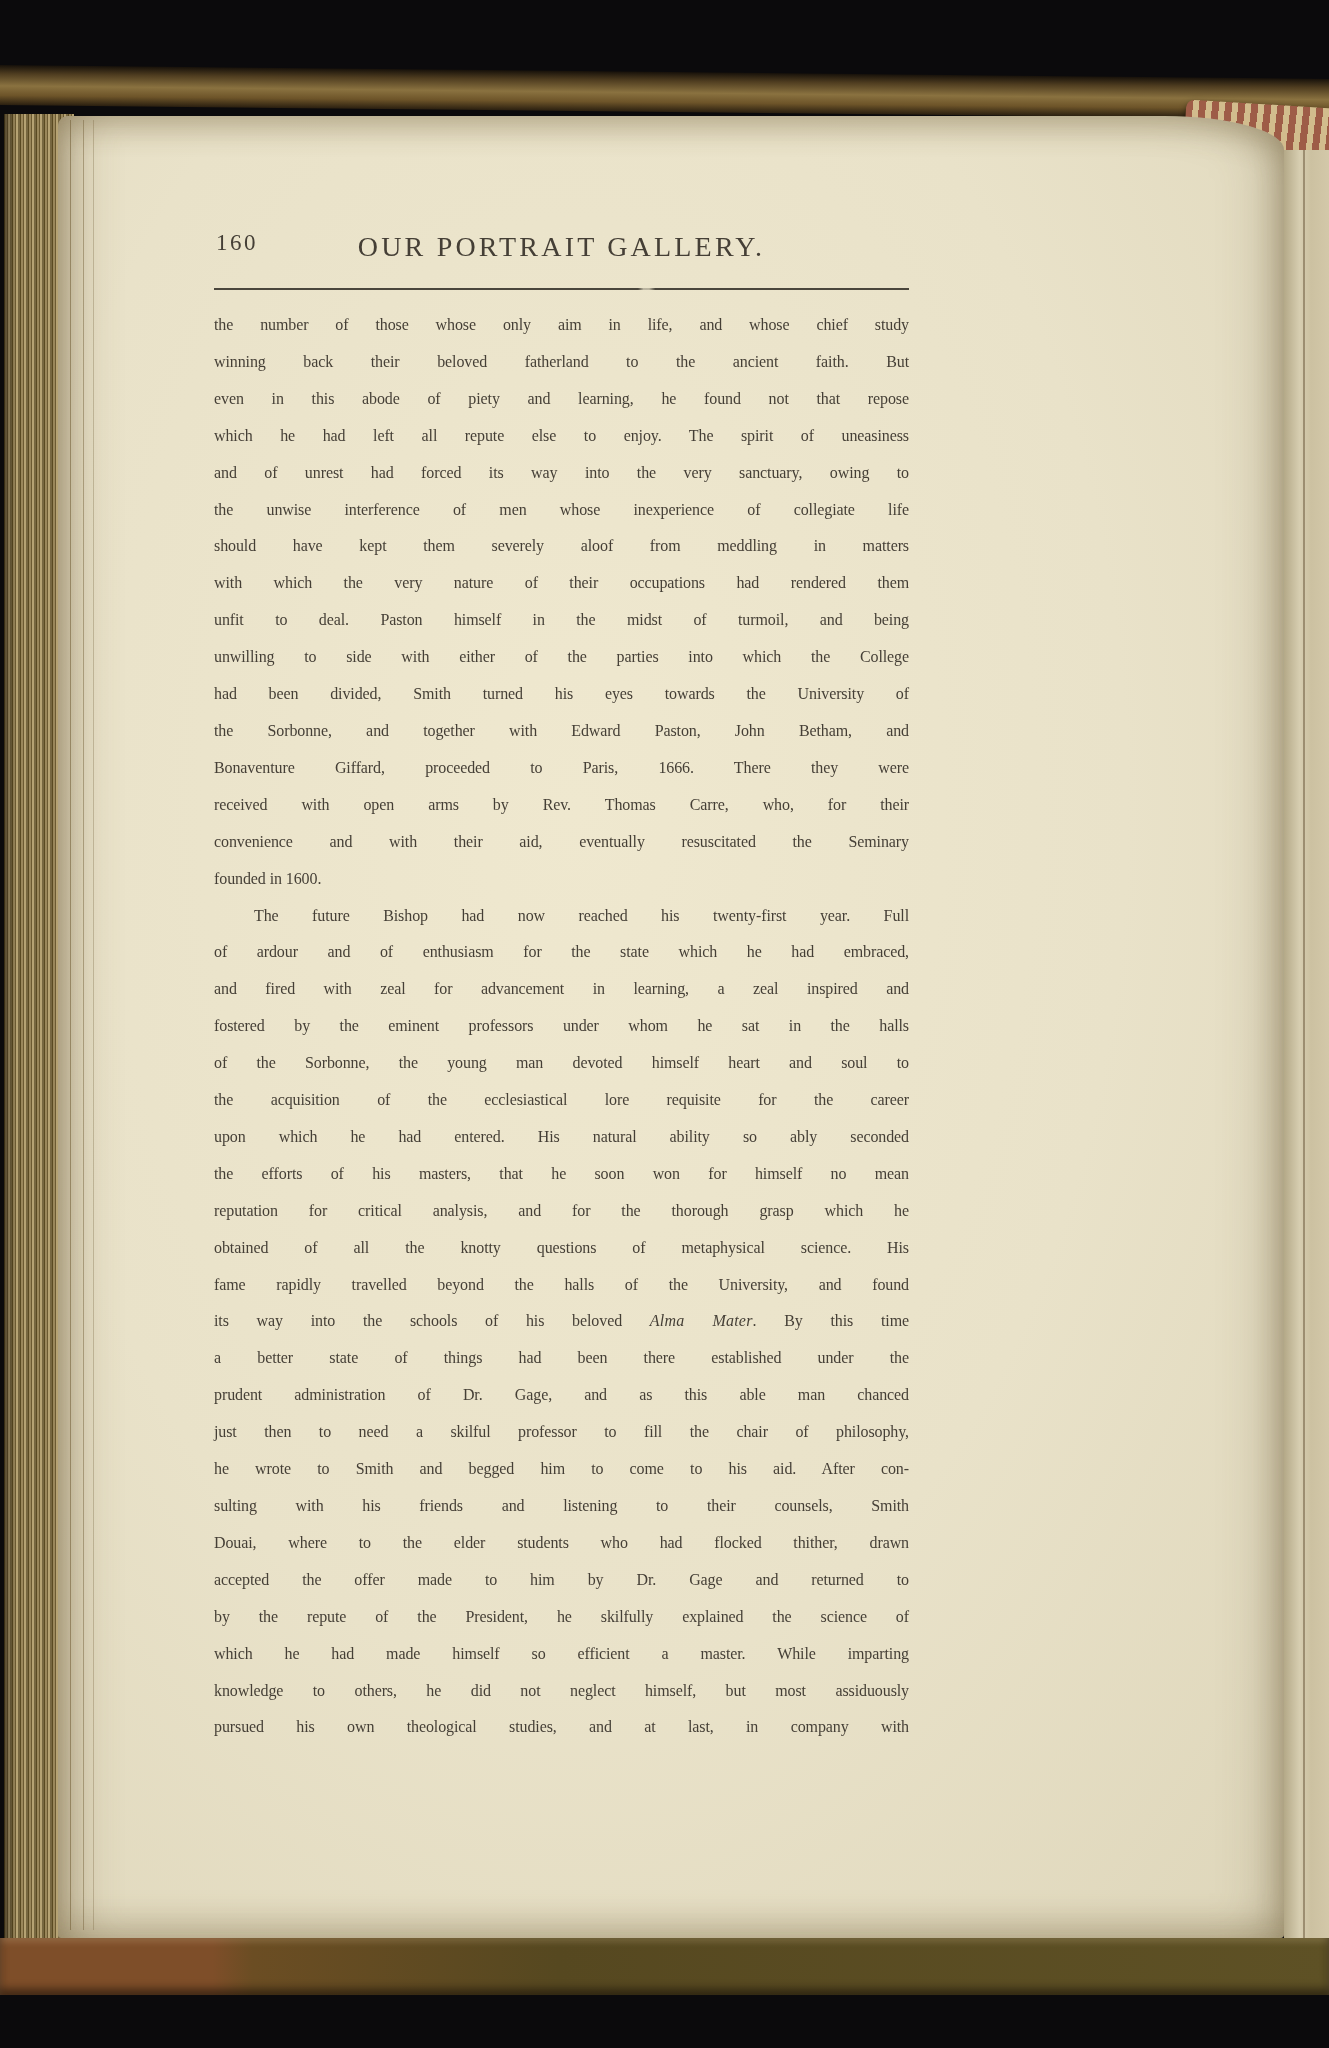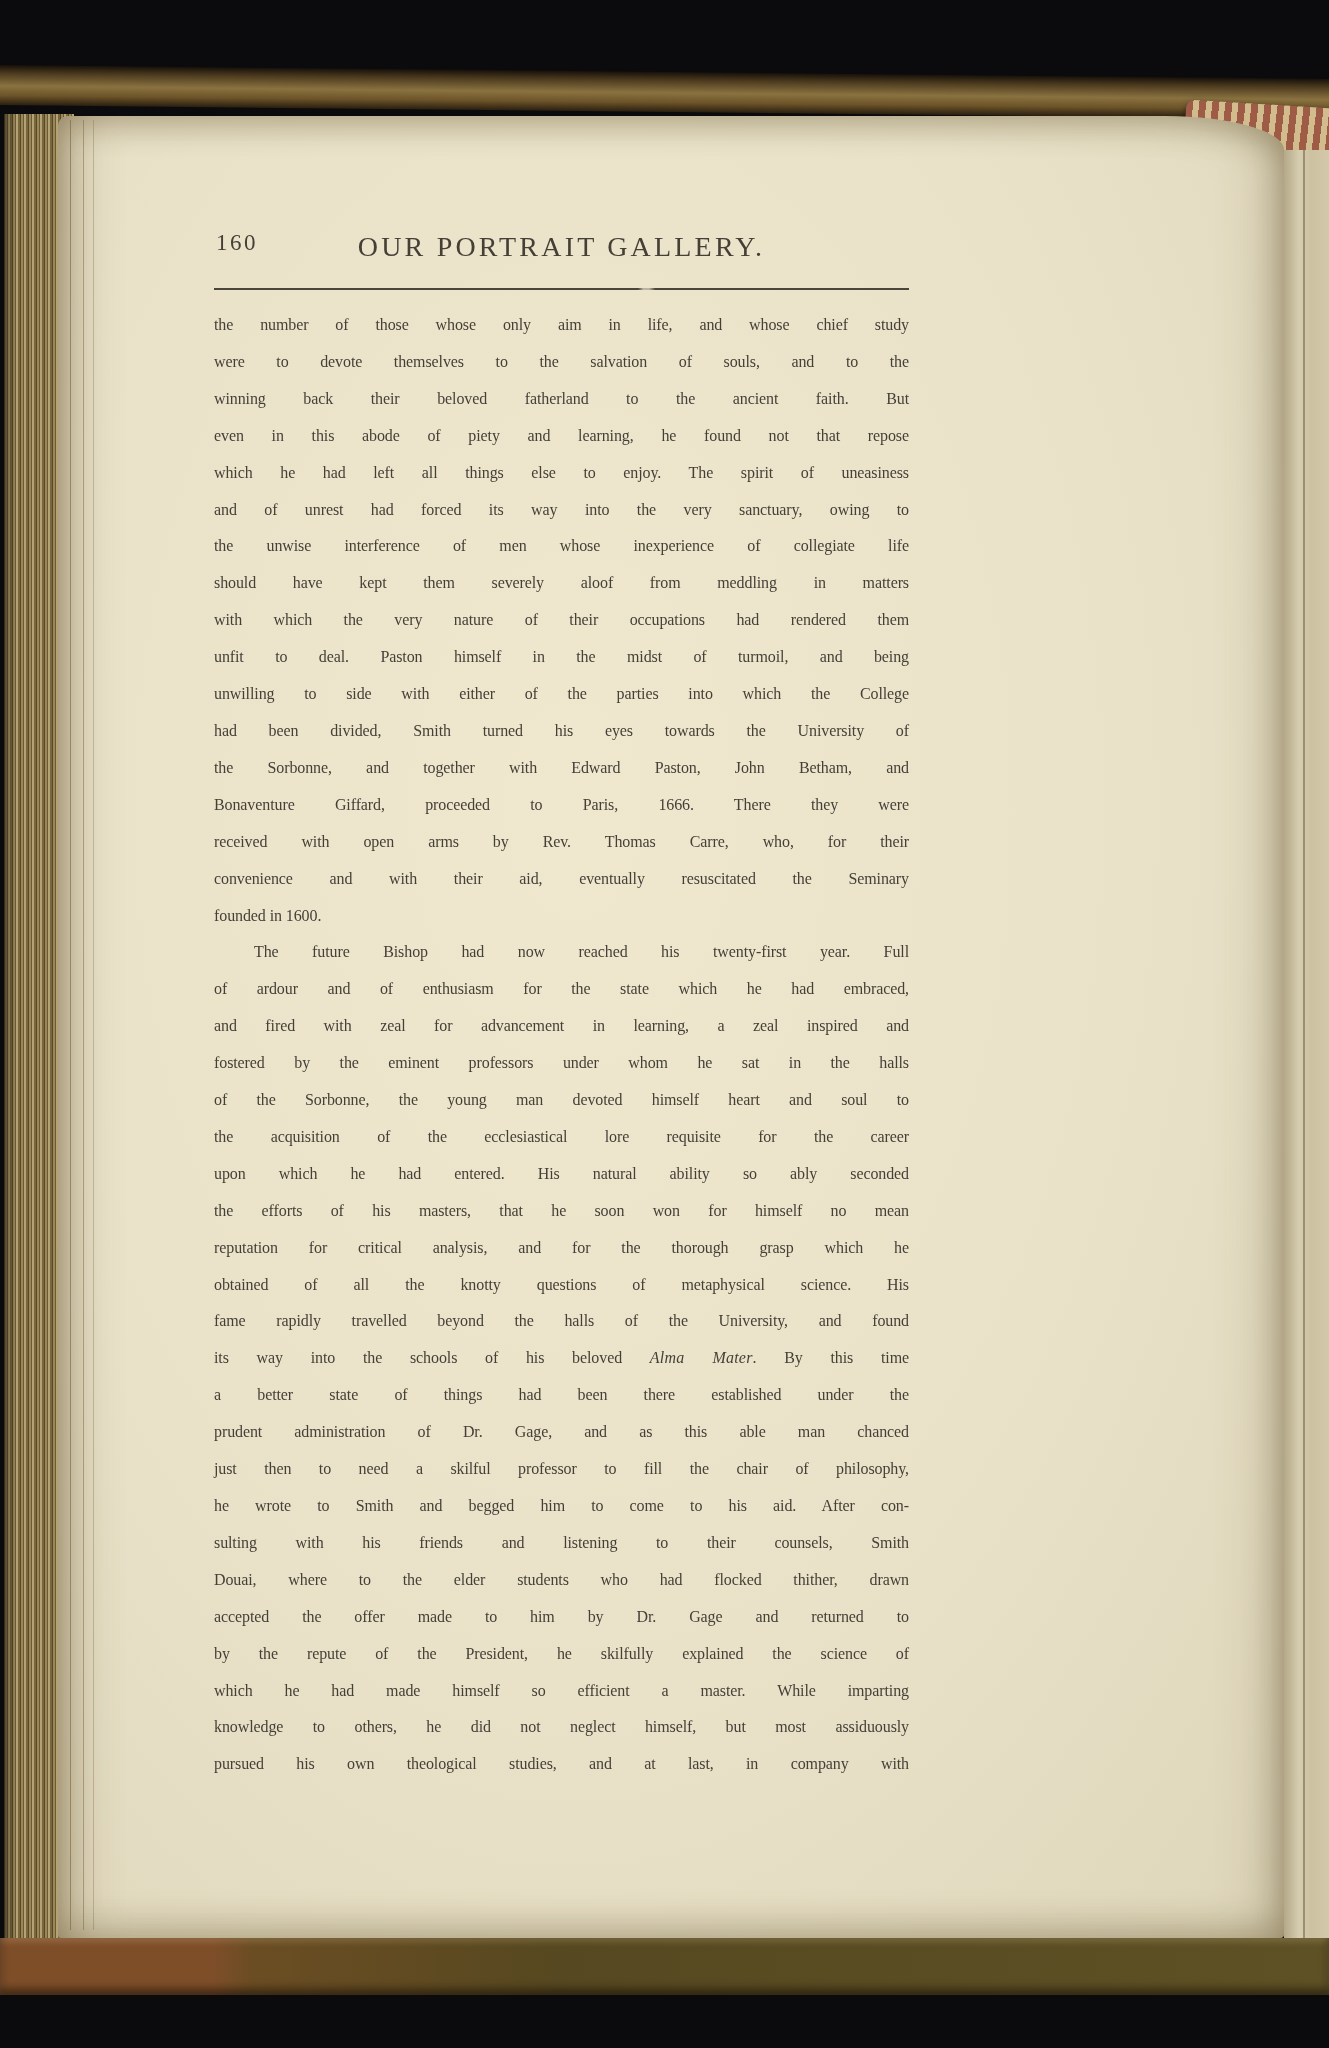--- a/index.html
+++ b/index.html
@@ -102,24 +102,23 @@
   <div class="page">
     <div class="content">
       <div class="header-row">
         <span class="page-number">160</span>
         <span class="running-title">OUR PORTRAIT GALLERY.</span>
       </div>
       <div class="header-rule"></div>
       <div class="body-text">
           <div class="para">
             <div class="line">the number of those whose only aim in life, and whose chief study</div>
-            <div class="line">were to devote themselves to the salvation of souls, and to the</div>
             <div class="line">winning back their beloved fatherland to the ancient faith. But</div>
             <div class="line">even in this abode of piety and learning, he found not that repose</div>
-            <div class="line">which he had left all things else to enjoy. The spirit of uneasiness</div>
+            <div class="line">which he had left all repute else to enjoy. The spirit of uneasiness</div>
             <div class="line">and of unrest had forced its way into the very sanctuary, owing to</div>
             <div class="line">the unwise interference of men whose inexperience of collegiate life</div>
             <div class="line">should have kept them severely aloof from meddling in matters</div>
             <div class="line">with which the very nature of their occupations had rendered them</div>
             <div class="line">unfit to deal. Paston himself in the midst of turmoil, and being</div>
             <div class="line">unwilling to side with either of the parties into which the College</div>
             <div class="line">had been divided, Smith turned his eyes towards the University of</div>
             <div class="line">the Sorbonne, and together with Edward Paston, John Betham, and</div>
             <div class="line">Bonaventure Giffard, proceeded to Paris, 1666. There they were</div>
             <div class="line">received with open arms by Rev. Thomas Carre, who, for their</div>

